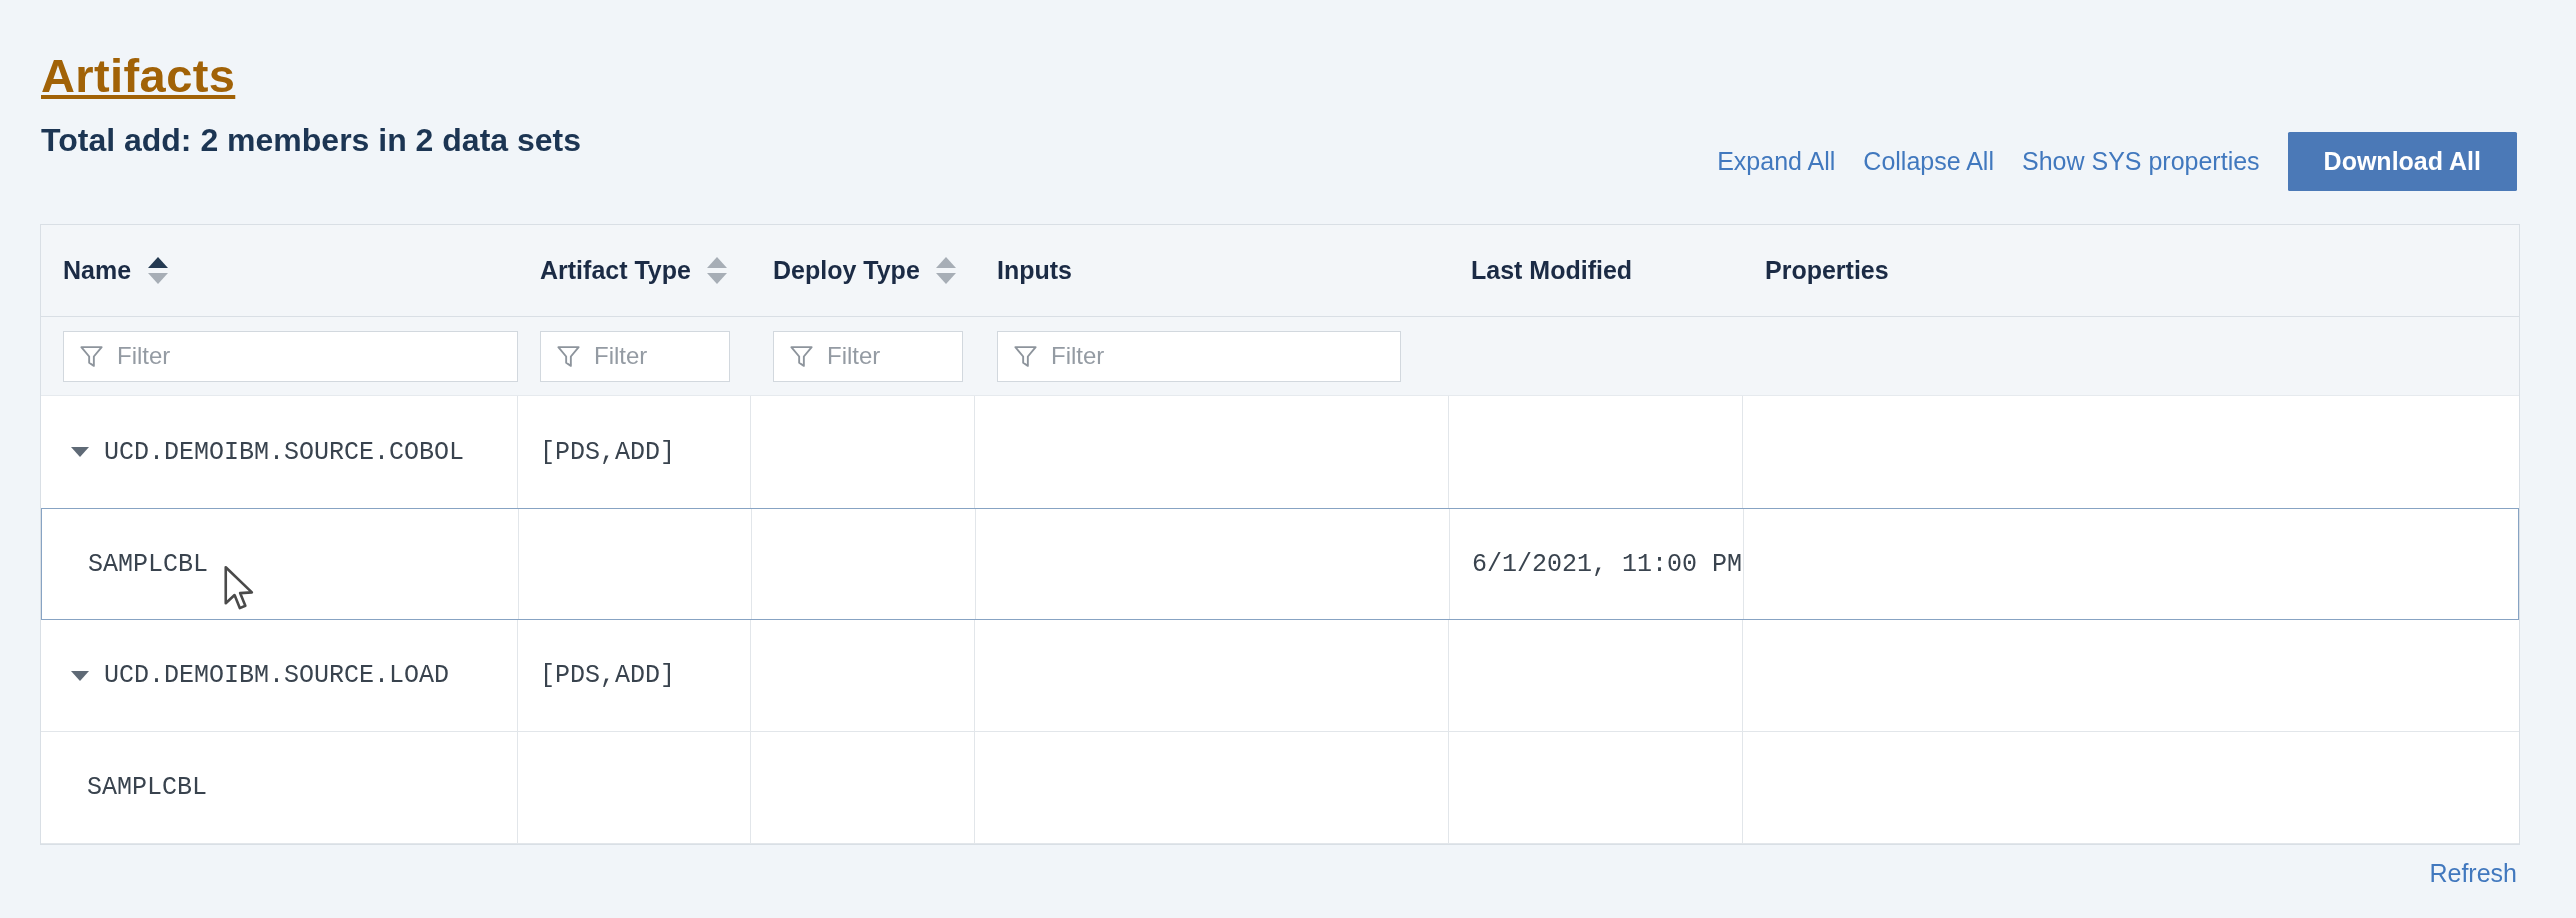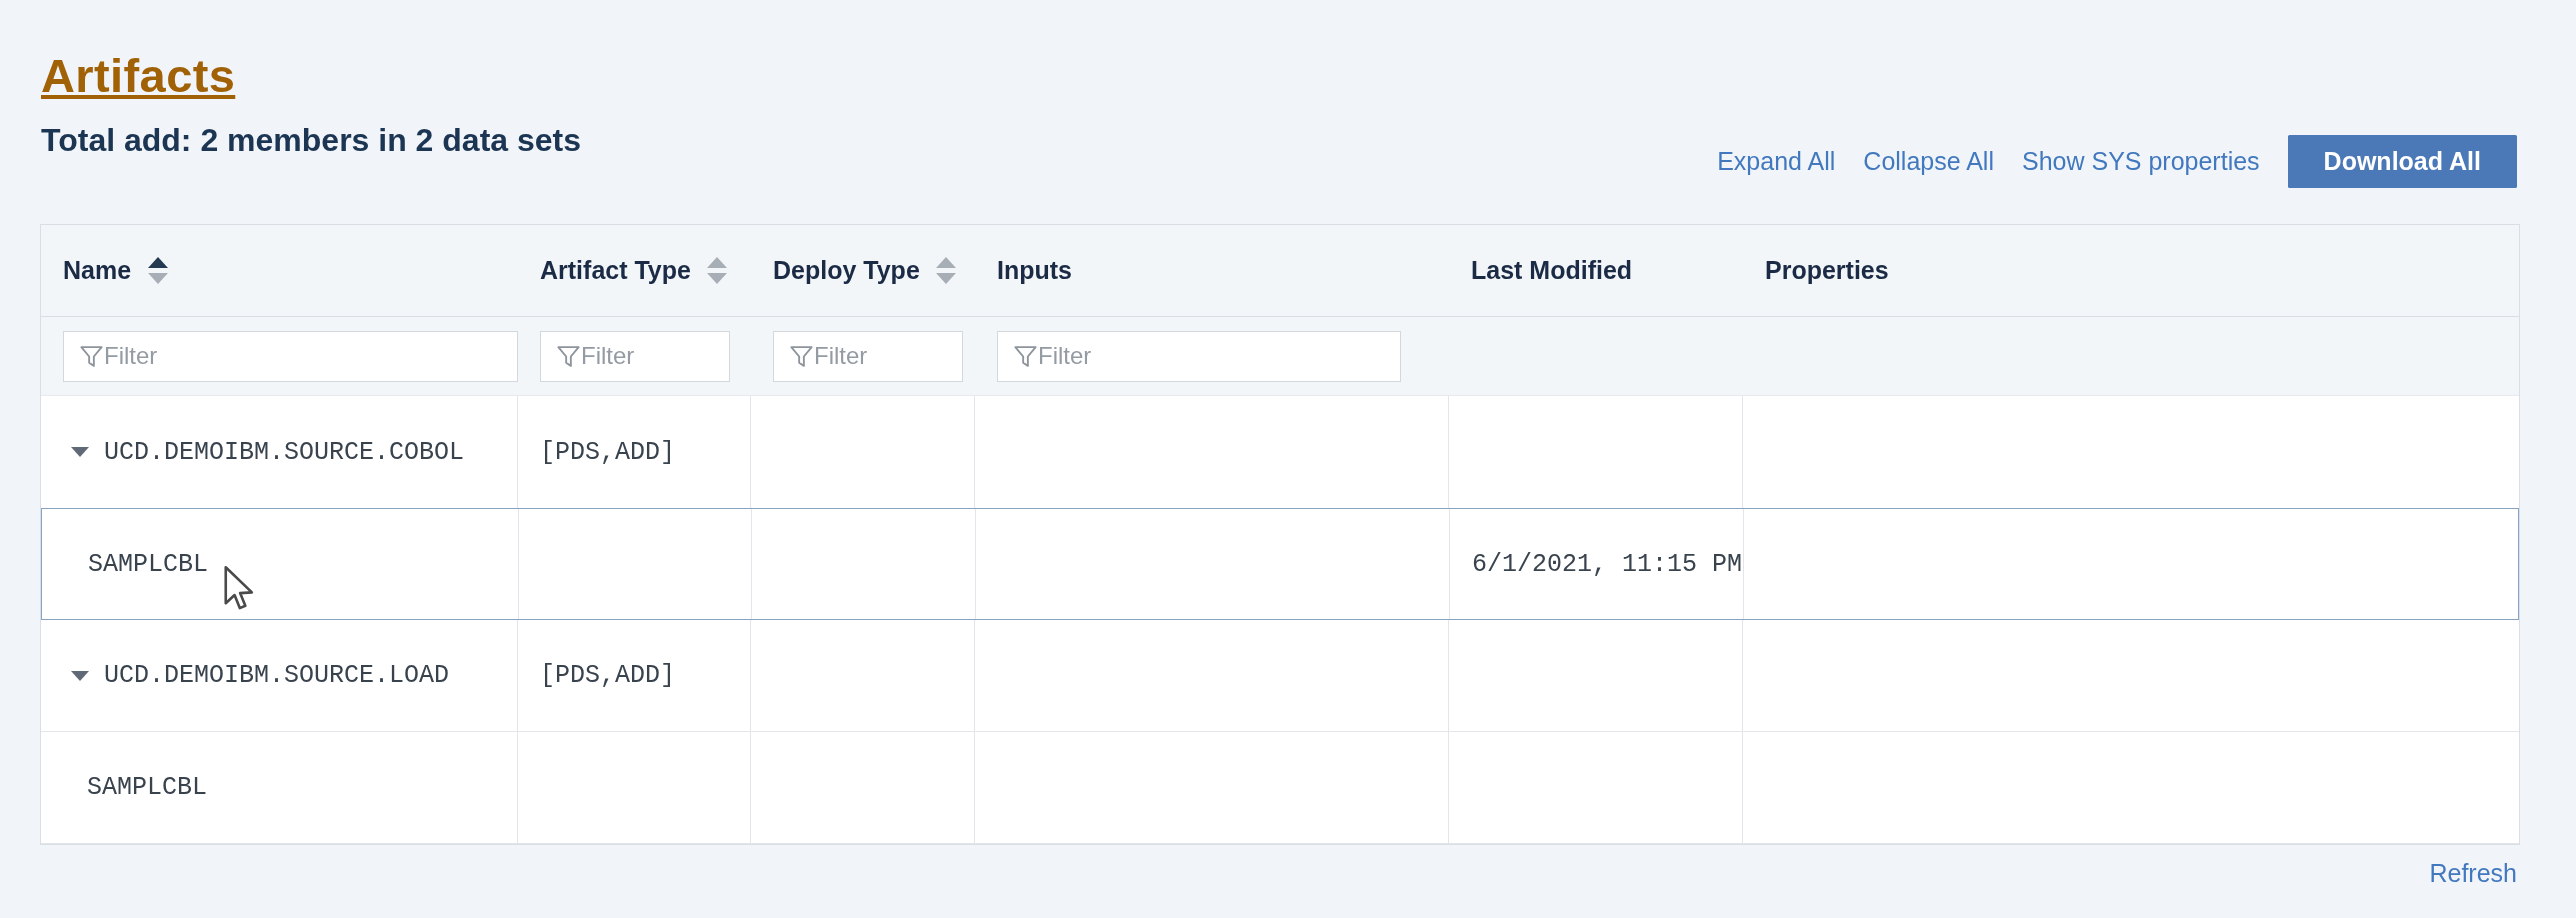--- a/index.html
+++ b/index.html
@@ -18,21 +18,21 @@
 
   
   .actions {
     position:absolute; right:59px; top:132px; height:59px;
     display:flex; align-items:center; gap:28px;
   }
   .action-link {
     font-size:25px; color:#4178be; cursor:pointer; white-space:nowrap; text-decoration:none;
   }
   .primary-btn {
-    height:53px; padding:0 36px; background:#4b79b7; color:#ffffff;
+    height:59px; padding:0 36px; background:#4b79b7; color:#ffffff;
     font-size:25px; font-weight:700; border:none; border-radius:1.6px;
     display:flex; align-items:center; cursor:pointer; font-family:inherit;
   }
 
   
   .artifact-table {
     position:absolute; left:40px; top:224px; width:2480px;
     background:#0ea5e9; border:0.8px solid #d9dfe5;
   }
   .grid-row {
@@ -46,21 +46,21 @@
     font-size:25px; font-weight:700; color:#1b2b45;
   }
   .sort { display:inline-flex; flex-direction:column; gap:5.8px; margin-left:16.5px; cursor:pointer; }
   .tri-up  { width:0; height:0; border-left:10px solid transparent; border-right:10px solid transparent; border-bottom:11.5px solid #a7aeb6; }
   .tri-down{ width:0; height:0; border-left:10px solid transparent; border-right:10px solid transparent; border-top:11.5px solid #a7aeb6; }
   .sort.asc .tri-up { border-bottom-color:#243a52; }
 
   .filter-row { background:#f3f6f9; border-bottom:0.8px solid #e6eaee; height:79px; align-items:center; }
   .filter-cell { display:flex; align-items:center; padding-left:22px; }
   .filter-box {
-    display:flex; align-items:center; background:#ffffff;
+    display:flex; align-items:center; gap:13px; background:#ffffff;
     border:0.8px solid #d2d8de; height:51px; padding:0 15px; width:100%;
   }
   .filter-cell.narrow .filter-box { width:190px; }
   .filter-cell.wide .filter-box { width:404px; }
   .filter-box input {
     border:none; outline:none; flex:1; min-width:0; font-size:24px;
     font-family:inherit; color:#39434e; background:transparent;
   }
   .filter-box input::placeholder { color:#949ba3; }
   .funnel-icon { flex:0 0 auto; display:flex; }
@@ -198,21 +198,21 @@
     <div class="cell"></div>
   </div>
 
   <div class="grid-row data-row selected">
     <div class="cell name-cell member">
       <span>SAMPLCBL</span>
     </div>
     <div class="cell"></div>
     <div class="cell"></div>
     <div class="cell"></div>
-    <div class="cell">6/1/2021, 11:15 PM</div>
+    <div class="cell">6/1/2021, 11:00 PM</div>
     <div class="cell"></div>
   </div>
 
   <div class="grid-row data-row">
     <div class="cell name-cell dataset">
       <span class="caret"></span>
       <span>UCD.DEMOIBM.SOURCE.LOAD</span>
     </div>
     <div class="cell">[PDS,ADD]</div>
     <div class="cell"></div>

